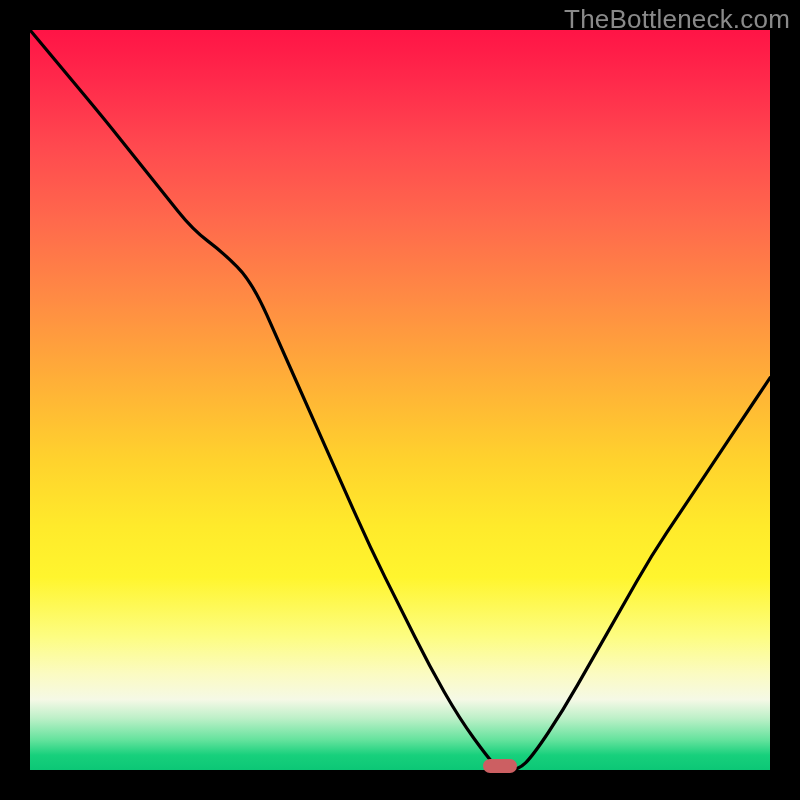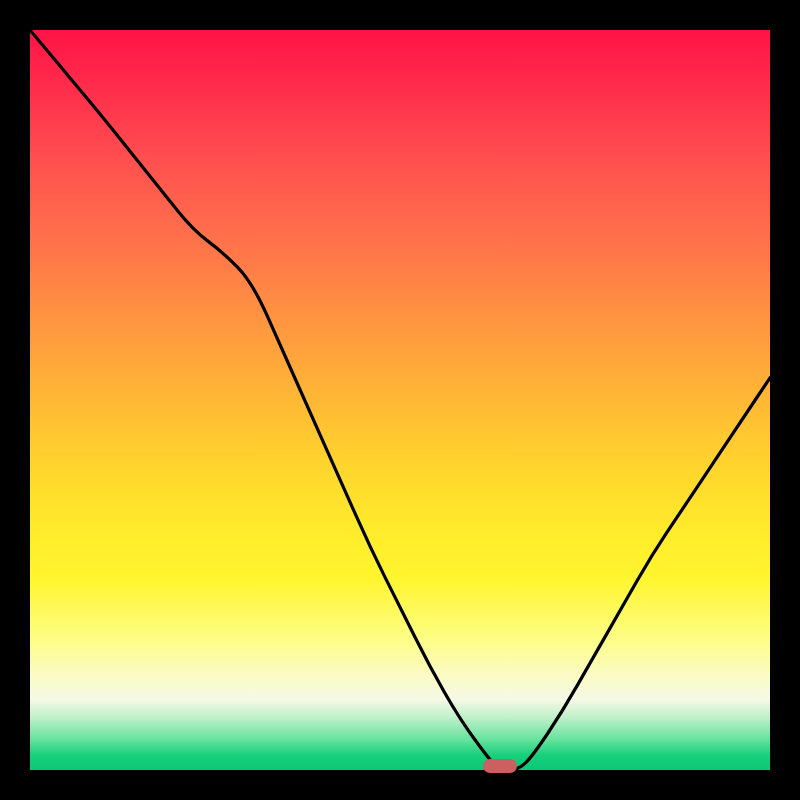--- a/index.html
+++ b/index.html
@@ -69,20 +69,21 @@
     position: absolute;
     background: #cc5f62;
     border-radius: 8px;
   }
 </style>
 </head>
 <body>
 
 <div class="frame">
 
+  <div class="watermark">TheBottleneck.com</div>
 
   <div class="plot-area">
     <div class="grad"></div>
 
     <svg class="curve" viewBox="0 0 740 740" preserveAspectRatio="none">
       <path fill="none" stroke="#000" stroke-width="3.2" stroke-linejoin="round" stroke-linecap="round" d="M 0 0 Q 37 44.40000000000009 55.5 66.60000000000002 Q 74 88.79999999999995 88.80000000000001 107.30000000000001 Q 103.60000000000001 125.80000000000007 118.4 144.3 Q 133.2 162.79999999999995 148 181.3 Q 162.8 199.80000000000007 177.60000000000002 210.90000000000003 Q 192.4 222 207.2 236.79999999999998 Q 222 251.59999999999997 236.8 284.9 Q 251.60000000000002 318.20000000000005 266.4 351.5 Q 281.2 384.8 296 418.1 Q 310.8 451.4 325.6 484.7 Q 340.40000000000003 518 355.20000000000005 547.6 Q 370 577.2 384.8 606.8 Q 399.6 636.4 414.4 662.3 Q 429.2 688.2 444 708.55 Q 458.8 728.9 464.35 734.45 Q 469.90000000000003 740 479.15000000000003 740 Q 488.40000000000003 740 495.80000000000007 732.6 Q 503.20000000000005 725.2 518 703 Q 532.8 680.8 547.5999999999999 654.9 Q 562.4 629 577.2 603.1 Q 592 577.2 606.8 551.3 Q 621.6 525.4 636.4000000000001 503.2 Q 651.2 481 666 458.8 Q 680.8000000000001 436.6 695.6 414.40000000000003 Q 710.4 392.20000000000005 725.2 370 T 740 347.79999999999995"></path>
     </svg>
 
     <div class="marker" style="left: 453.25px; width: 33.3px; height: 14px; bottom: -3px;"></div>
   </div>

